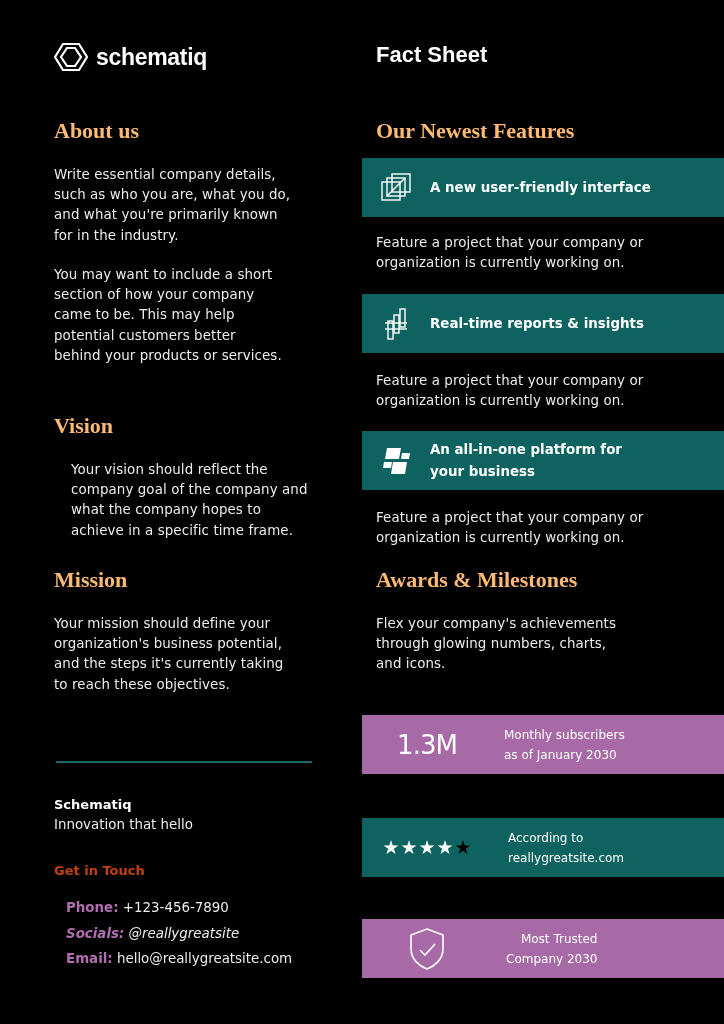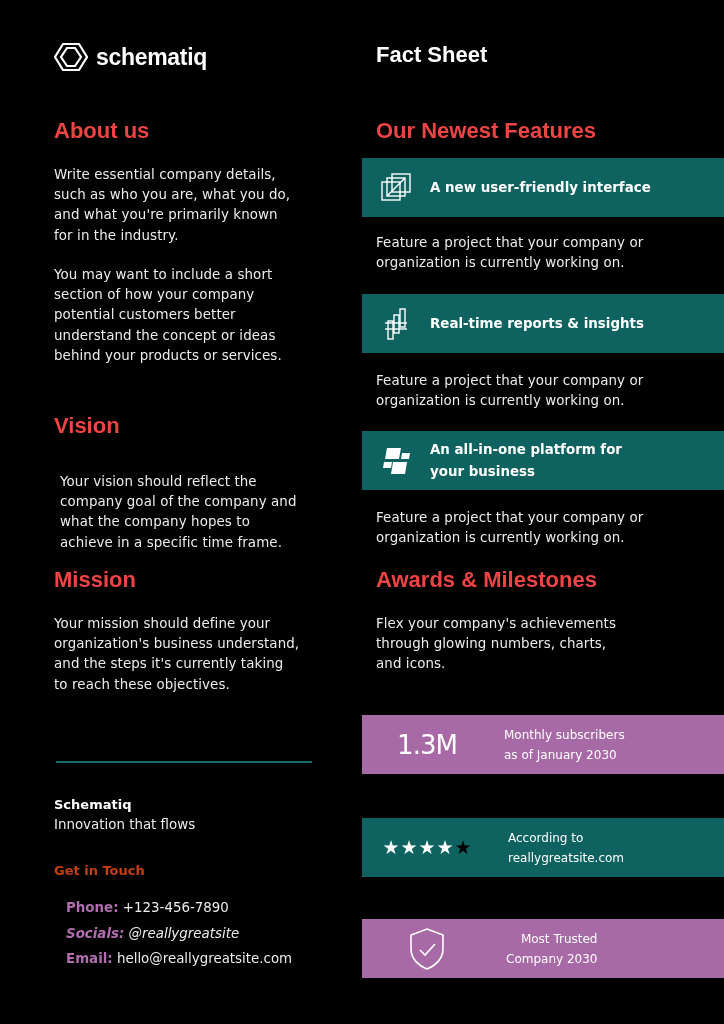--- a/index.html
+++ b/index.html
@@ -7,21 +7,21 @@
   body { position: relative; font-family: "DejaVu Sans", sans-serif; color: #f2f2f2; }
 
   .abs { position: absolute; }
 
   .logo { left: 54px; top: 42px; display: flex; align-items: center; gap: 8px; }
   .logo svg { width: 34px; height: 30px; }
   .logo-text { font-family: "Liberation Sans", sans-serif; font-weight: 700; font-size: 23px; color: #fff; letter-spacing: -0.3px; }
 
   .fact-title { left: 376px; top: 42px; font-family: "Liberation Sans", sans-serif; font-weight: 700; font-size: 22px; color: #fff; }
 
-  .heading { font-family: Liberation Sans, sans-serif; font-weight: 700; font-size: 22px; color: #ef4444; }
+  .heading { font-family: Liberation Serif, serif; font-weight: 700; font-size: 22px; color: #fdba74; }
 
   .body-text { font-family: "DejaVu Sans", sans-serif; font-size: 13.4px; line-height: 20.2px; color: #ececec; letter-spacing: 0.1px; }
   .body-text p { margin: 0; }
 
   .banner { left: 362px; width: 436px; display: flex; align-items: center; }
   .teal { background: #0e6360; }
   .purple { background: #a86aa6; }
 
   .feature-banner { height: 59px; }
   .feature-icon { width: 68px; display: flex; justify-content: center; align-items: center; }
@@ -61,45 +61,45 @@
 <div class="abs heading" style="left:54px; top:118px;">About us</div>
 <div class="abs body-text" style="left:54px; top:165px;">
   <p>Write essential company details,</p>
   <p>such as who you are, what you do,</p>
   <p>and what you're primarily known</p>
   <p>for in the industry.</p>
 </div>
 <div class="abs body-text" style="left:54px; top:265px;">
   <p>You may want to include a short</p>
   <p>section of how your company</p>
+  <p>came to be. This may help</p>
   <p>potential customers better</p>
-  <p>understand the concept or ideas</p>
   <p>behind your products or services.</p>
 </div>
 
 <div class="abs heading" style="left:54px; top:413px;">Vision</div>
-<div class="abs body-text" style="left:60px; top:460px;margin-top:12px;">
+<div class="abs body-text" style="left:71px; top:460px;">
   <p>Your vision should reflect the</p>
   <p>company goal of the company and</p>
   <p>what the company hopes to</p>
   <p>achieve in a specific time frame.</p>
 </div>
 
 <div class="abs heading" style="left:54px; top:567px;">Mission</div>
 <div class="abs body-text" style="left:54px; top:614px;">
   <p>Your mission should define your</p>
-  <p>organization's business understand,</p>
+  <p>organization's business potential,</p>
   <p>and the steps it's currently taking</p>
   <p>to reach these objectives.</p>
 </div>
 
 <div class="abs divider"></div>
 
 <div class="abs company-name">Schematiq</div>
-<div class="abs tagline">Innovation that flows</div>
+<div class="abs tagline">Innovation that hello</div>
 <div class="abs get-touch">Get in Touch</div>
 
 <div class="abs contact" style="top:900px;">
   <span class="lbl">Phone:</span>
   <span>+123-456-7890</span>
 </div>
 <div class="abs contact" style="top:926px;font-style:italic;">
   <span class="lbl">Socials:</span>
   <span>@reallygreatsite</span>
 </div>

